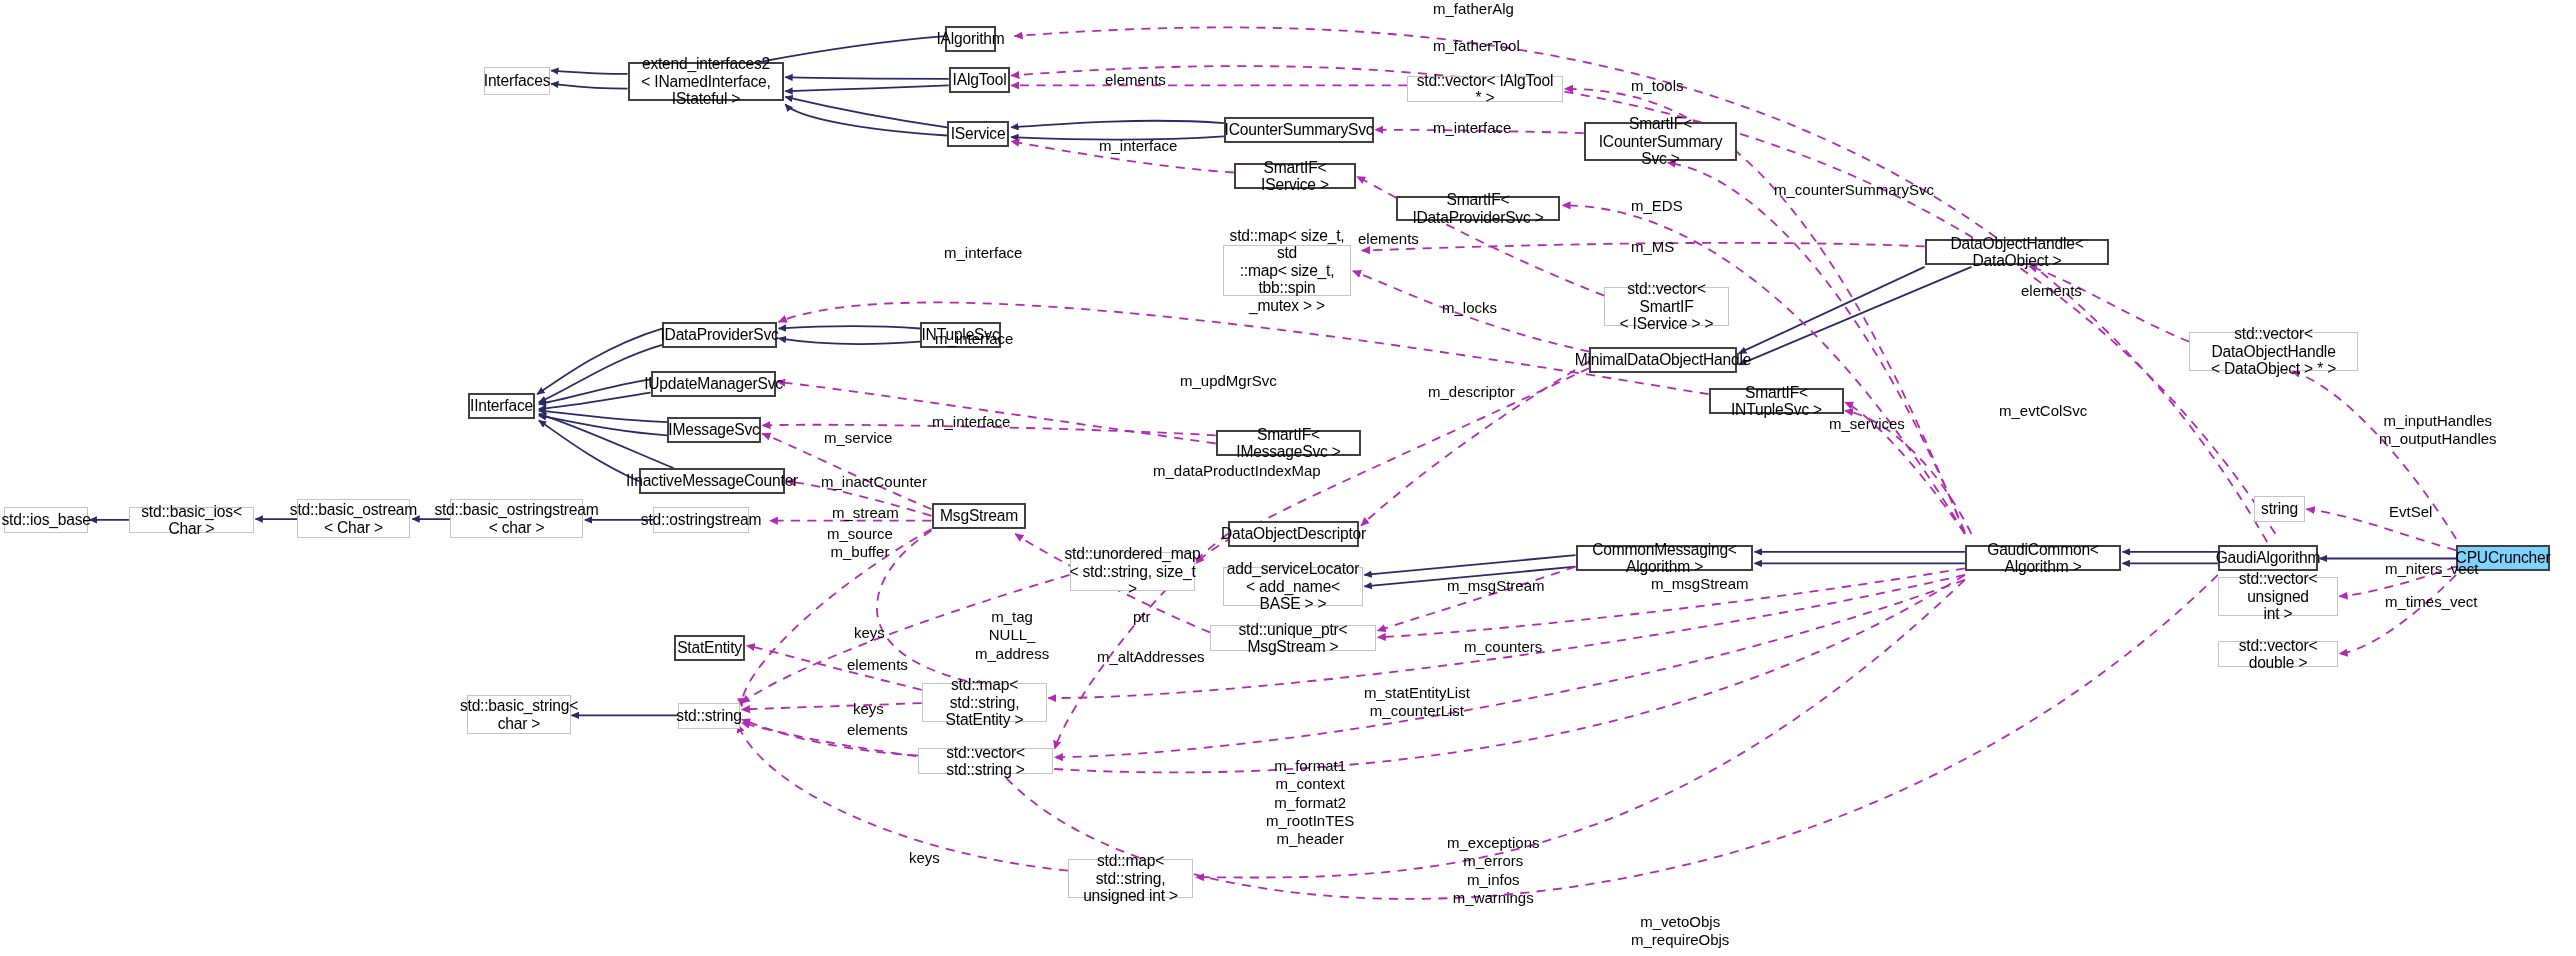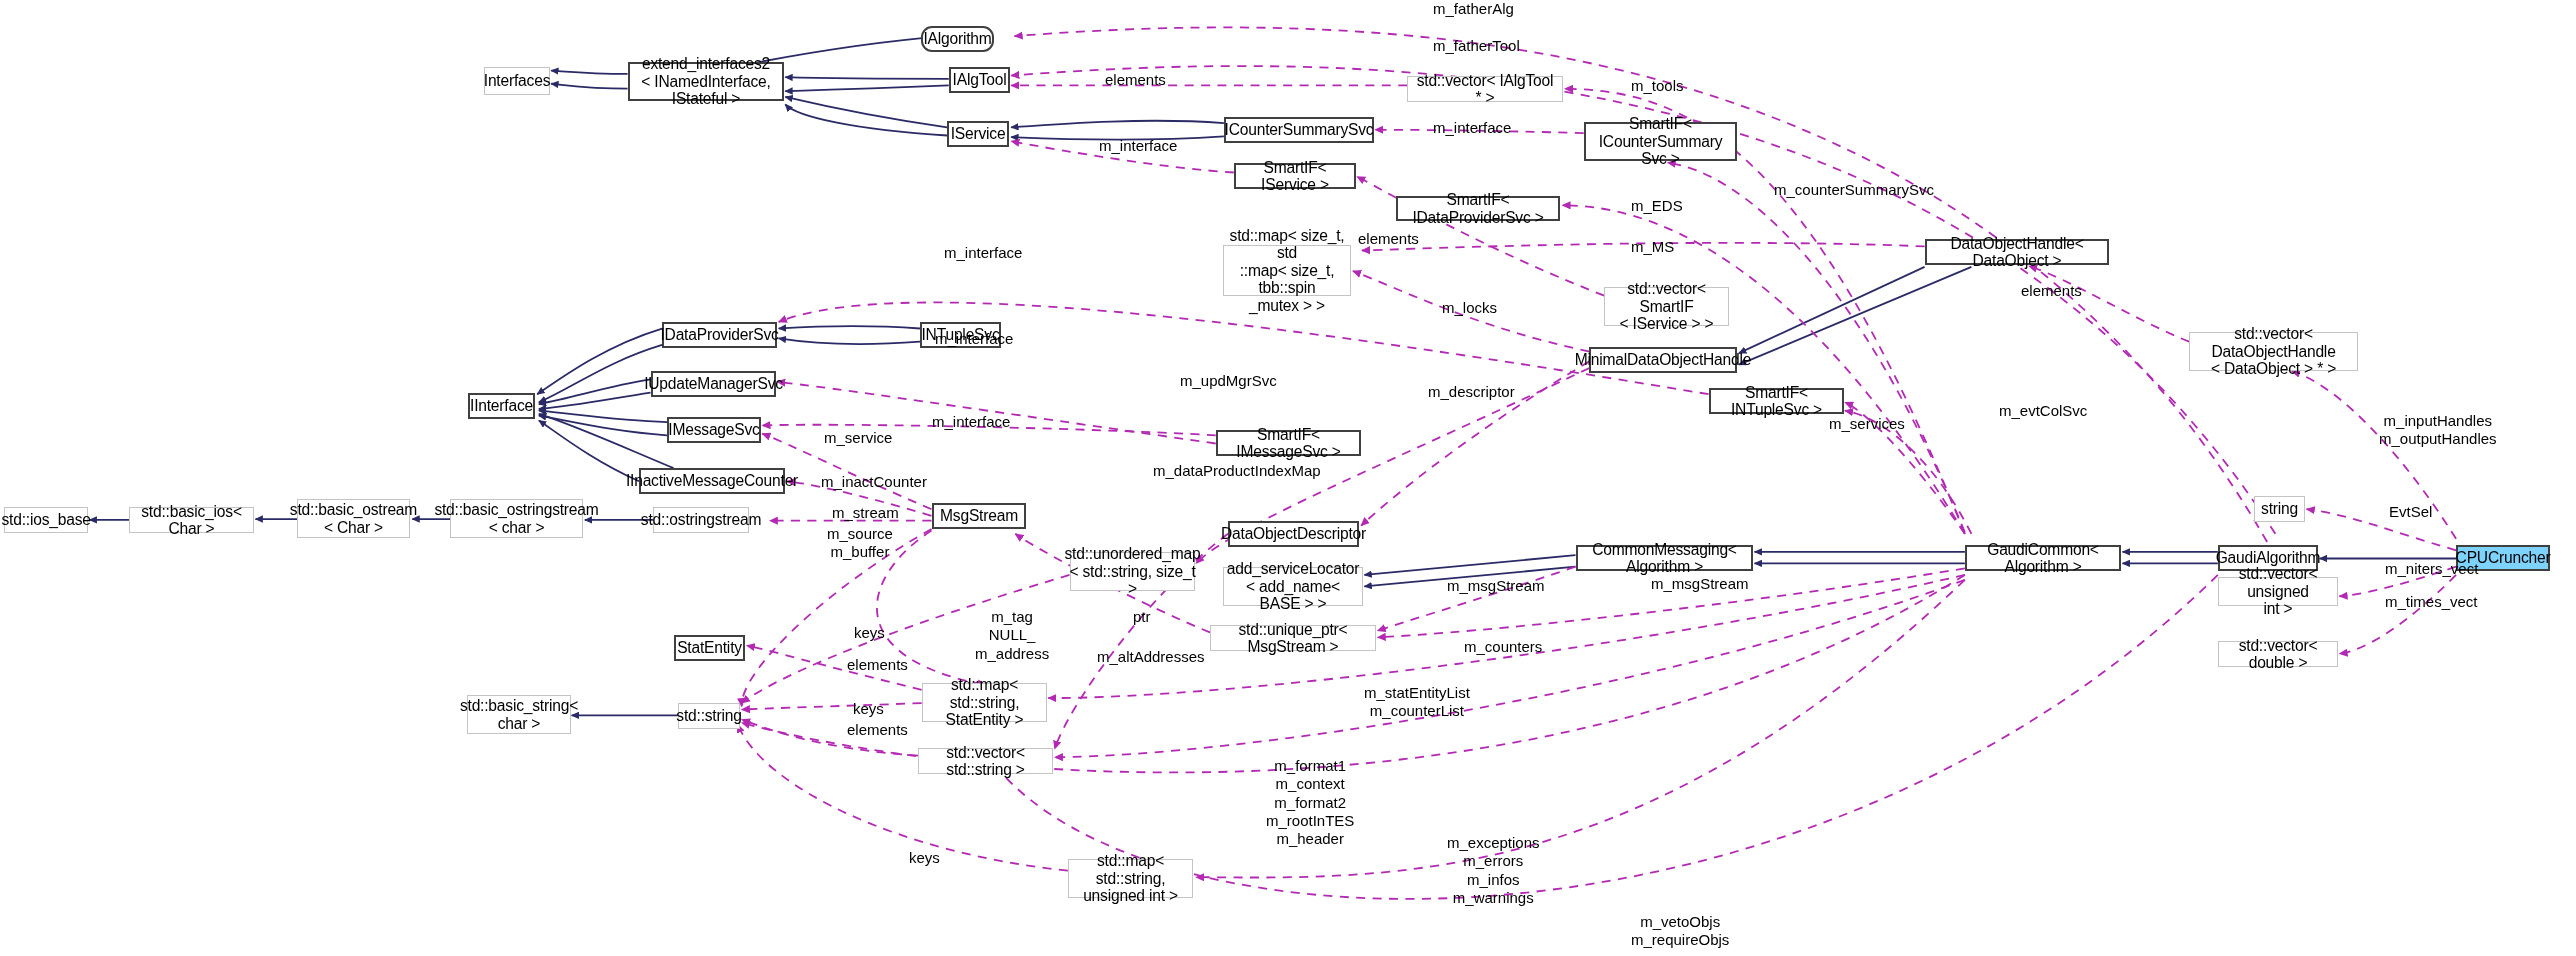--- a/index.html
+++ b/index.html
@@ -151,21 +151,21 @@
         <path d="M 1300,1060 C 1100,1040 930,960 898,882" fill="none" stroke="#b429b4" stroke-width="2.2" stroke-dasharray="11,9" marker-end="url(#arrow-usage)"></path>
         <path d="M 2392,700 C 1900,1010 1200,960 903,880" fill="none" stroke="#b429b4" stroke-width="2.2" stroke-dasharray="11,9" marker-end="url(#arrow-usage)"></path>
         <path d="M 2392,706 C 2000,1080 1700,1070 1456,1068" fill="none" stroke="#b429b4" stroke-width="2.2" stroke-dasharray="11,9" marker-end="url(#arrow-usage)"></path>
         <path d="M 2700,700 C 2200,1190 1400,1170 1210,930" fill="none" stroke="#b429b4" stroke-width="2.2" stroke-dasharray="11,9" marker-end="url(#arrow-usage)"></path>
       </g>
   </svg>
   <div id="node-layer">
       <div class="node plain" style="left: 484px; top: 67px; width: 66px; height: 28px;"><span>Interfaces</span></div>
       <div class="node doc" style="left: 628px; top: 62px; width: 156px; height: 39px;"><span>extend_interfaces2
 &lt; INamedInterface, IStateful &gt;</span></div>
-      <div class="node doc" style="left: 921px; top: 25.5px; width: 73px; height: 26px; border-radius: 11px;"><span>IAlgorithm</span></div>
+      <div class="node doc" style="left: 945px; top: 25.5px; width: 51px; height: 26px;"><span>IAlgorithm</span></div>
       <div class="node doc" style="left: 949px; top: 67px; width: 61px; height: 26px;"><span>IAlgTool</span></div>
       <div class="node doc" style="left: 947px; top: 121px; width: 62px; height: 26px;"><span>IService</span></div>
       <div class="node doc" style="left: 1224px; top: 117px; width: 150px; height: 26px;"><span>ICounterSummarySvc</span></div>
       <div class="node doc" style="left: 1234px; top: 163px; width: 122px; height: 26px;"><span>SmartIF&lt; IService &gt;</span></div>
       <div class="node plain" style="left: 1407px; top: 76px; width: 156px; height: 26px;"><span>std::vector&lt; IAlgTool * &gt;</span></div>
       <div class="node doc" style="left: 1584px; top: 122px; width: 153px; height: 39px;"><span>SmartIF&lt; ICounterSummary
 Svc &gt;</span></div>
       <div class="node doc" style="left: 1396px; top: 196px; width: 164px; height: 25px;"><span>SmartIF&lt; IDataProviderSvc &gt;</span></div>
       <div class="node doc" style="left: 1925px; top: 239px; width: 184px; height: 26px;"><span>DataObjectHandle&lt; DataObject &gt;</span></div>
       <div class="node plain" style="left: 1223px; top: 245px; width: 128px; height: 51px;"><span>std::map&lt; size_t, std
@@ -196,21 +196,21 @@
       <div class="node plain" style="left: 1070px; top: 552px; width: 125px; height: 39px;"><span>std::unordered_map
 &lt; std::string, size_t &gt;</span></div>
       <div class="node plain" style="left: 1223px; top: 567px; width: 140px; height: 39px;"><span>add_serviceLocator
 &lt; add_name&lt; BASE &gt; &gt;</span></div>
       <div class="node doc" style="left: 1576px; top: 545px; width: 177px; height: 26px;"><span>CommonMessaging&lt; Algorithm &gt;</span></div>
       <div class="node doc" style="left: 1965px; top: 545px; width: 156px; height: 26px;"><span>GaudiCommon&lt; Algorithm &gt;</span></div>
       <div class="node doc" style="left: 2218px; top: 545px; width: 100px; height: 26px;"><span>GaudiAlgorithm</span></div>
       <div class="node current" style="left: 2456px; top: 545px; width: 94px; height: 26px;"><span>CPUCruncher</span></div>
       <div class="node plain" style="left: 2254px; top: 496px; width: 51px; height: 26px;"><span>string</span></div>
       <div class="node plain" style="left: 1210px; top: 625px; width: 166px; height: 26px;"><span>std::unique_ptr&lt; MsgStream &gt;</span></div>
-      <div class="node plain" style="left: 2218px; top: 577px; width: 120px; height: 29px;"><span>std::vector&lt; unsigned
+      <div class="node plain" style="left: 2218px; top: 577px; width: 120px; height: 39px;"><span>std::vector&lt; unsigned
 int &gt;</span></div>
       <div class="node plain" style="left: 2218px; top: 641px; width: 120px; height: 26px;"><span>std::vector&lt; double &gt;</span></div>
       <div class="node doc" style="left: 674px; top: 635px; width: 71px; height: 26px;"><span>StatEntity</span></div>
       <div class="node plain" style="left: 467px; top: 695px; width: 104px; height: 39px;"><span>std::basic_string&lt;
 char &gt;</span></div>
       <div class="node plain" style="left: 678px; top: 703px; width: 62px; height: 26px;"><span>std::string</span></div>
       <div class="node plain" style="left: 922px; top: 683px; width: 125px; height: 39px;"><span>std::map&lt; std::string,
 StatEntity &gt;</span></div>
       <div class="node plain" style="left: 918px; top: 748px; width: 135px; height: 26px;"><span>std::vector&lt; std::string &gt;</span></div>
       <div class="node plain" style="left: 1068px; top: 859px; width: 125px; height: 39px;"><span>std::map&lt; std::string,

